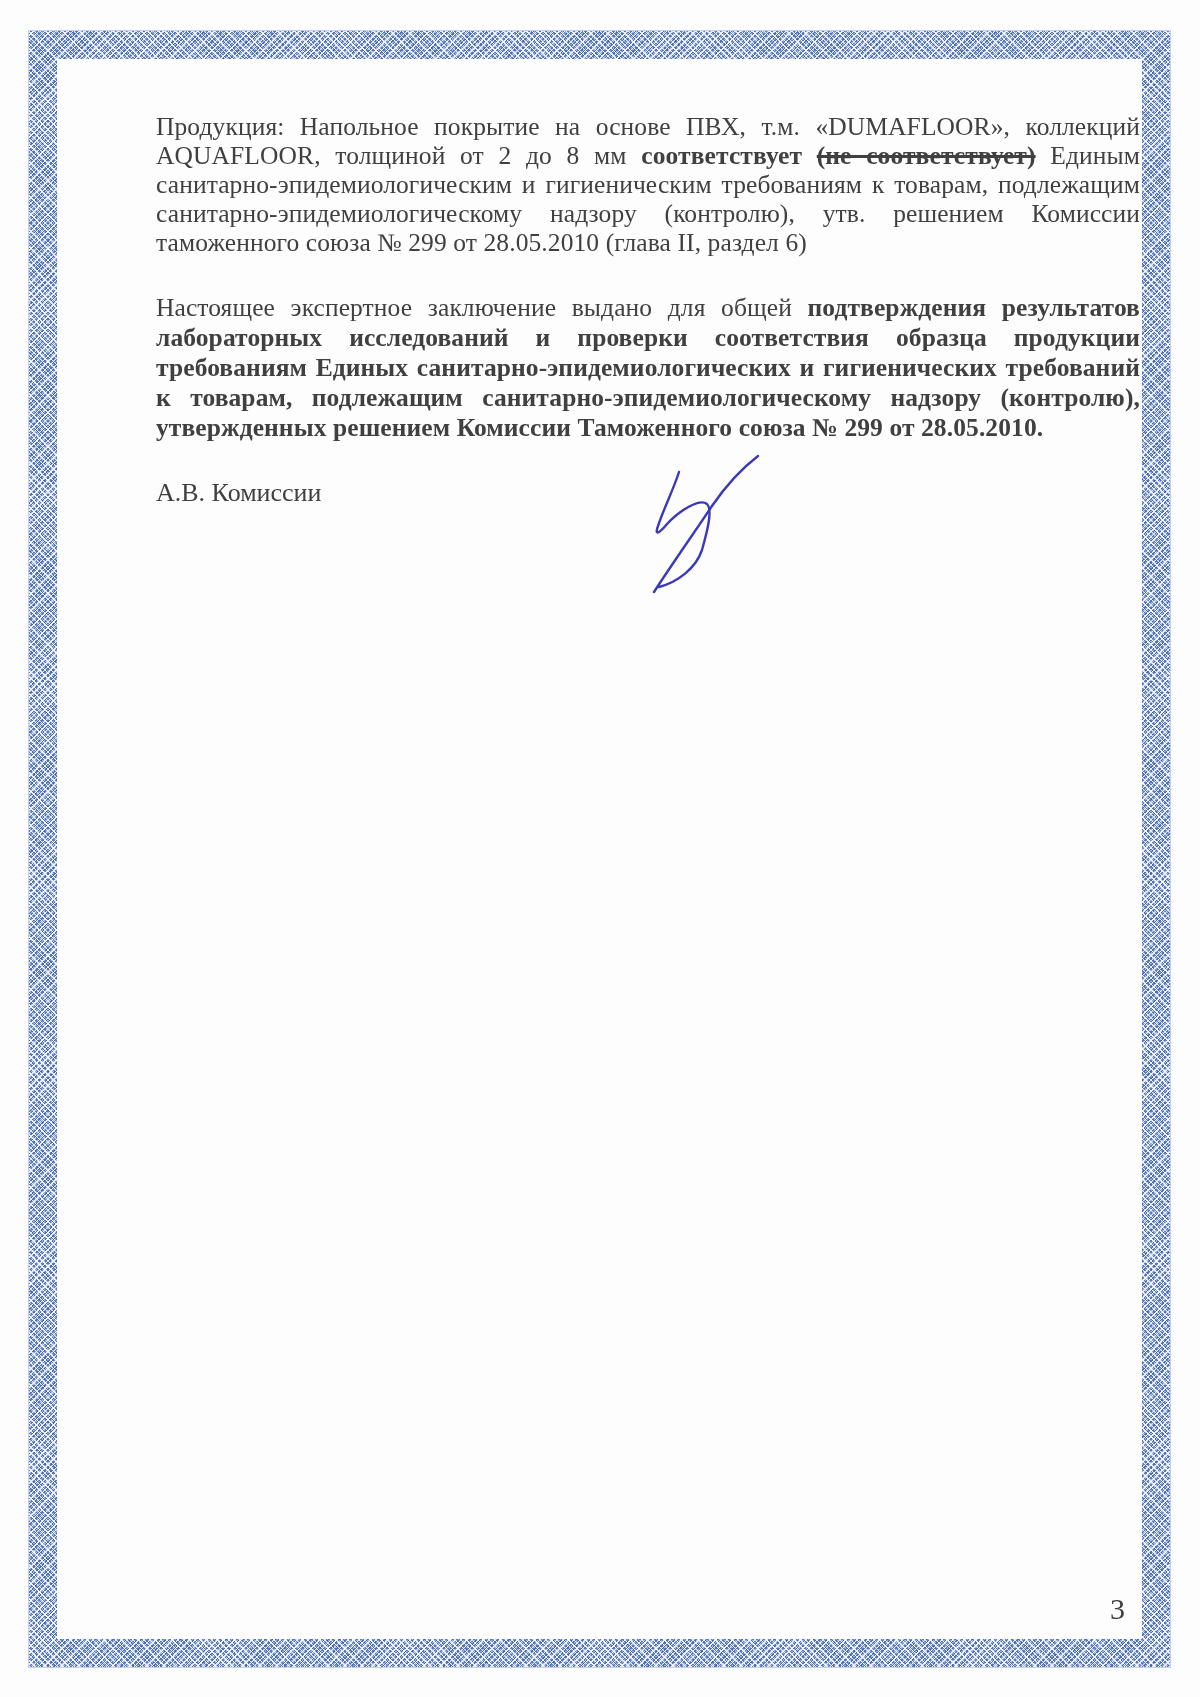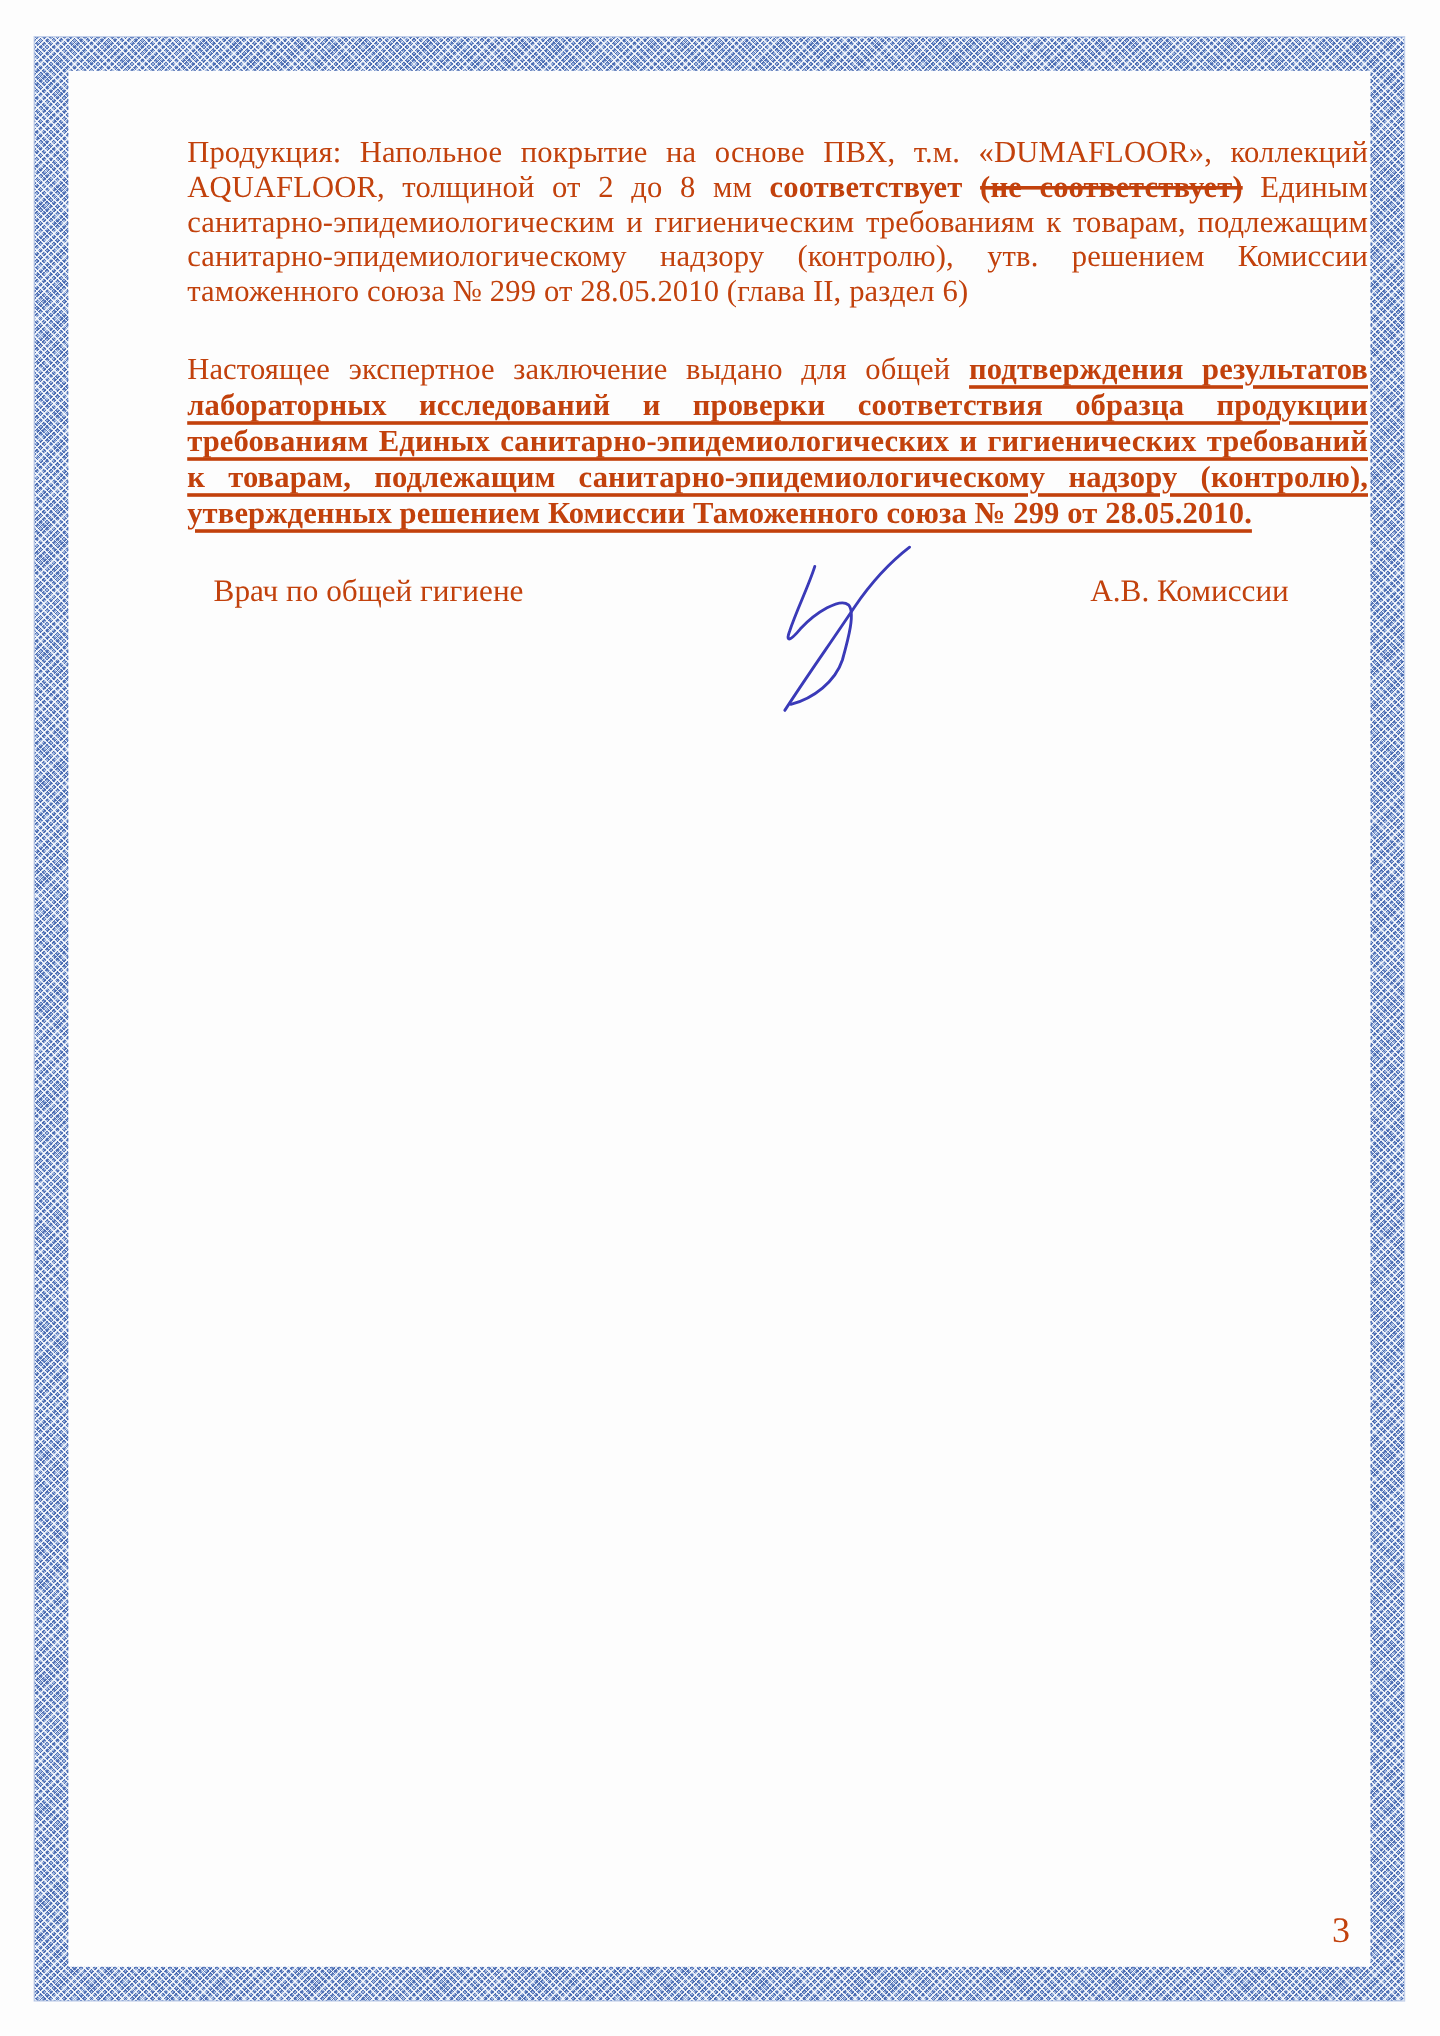--- a/index.html
+++ b/index.html
@@ -6,21 +6,21 @@
     margin: 0;
     padding: 0;
     background: #ffffff;
   }
   .page {
     position: relative;
     width: 1200px;
     height: 1697px;
     background: #fdfdfd;
     font-family: "Liberation Serif", "DejaVu Serif", serif;
-    color: #c2410c;
+    color: #404040;
     overflow: hidden;
   }
   
   .frame {
     position: absolute;
     left: 29px;
     top: 31px;
     width: 1141px;
     height: 1636px;
     background-color: #9db4dd;
@@ -57,21 +57,20 @@
     line-height: 30px;
   }
   .bold { font-weight: bold; }
   .struck {
     font-weight: bold;
     text-decoration: line-through;
     text-decoration-thickness: 2.5px;
   }
   .emph {
     font-weight: bold;
-    text-decoration: underline;
     text-decoration-thickness: 2.5px;
     text-underline-offset: 5px;
   }
   .sig-row {
     position: absolute;
     left: 156px;
     top: 478px;
     width: 986px;
     display: flex;
     justify-content: space-between;
@@ -112,21 +111,20 @@
       <span>Единым санитарно-эпидемиологическим и гигиеническим требованиям к товарам, подлежащим санитарно-эпидемиологическому надзору (контролю), утв. решением Комиссии таможенного союза № 299 от 28.05.2010 (глава II, раздел 6)</span>
     </p>
 
     <p class="para second">
       <span>Настоящее экспертное заключение выдано для общей</span>
       <span class="emph">подтверждения результатов лабораторных исследований и проверки соответствия образца продукции требованиям Единых санитарно-эпидемиологических и гигиенических требований к товарам, подлежащим санитарно-эпидемиологическому надзору (контролю), утвержденных решением Комиссии Таможенного союза № 299 от 28.05.2010.</span>
     </p>
   </div>
 
   <div class="sig-row">
-    <span class="sig-role">Врач по общей гигиене</span>
     <span class="sig-name">А.В. Комиссии</span>
   </div>
 
   <svg class="sig-mark" viewBox="0 0 130 155" xmlns="http://www.w3.org/2000/svg">
     <path d="M 39 24 C 34 40 24 60 18 78 C 15 86 17 88 27 76
              C 40 62 60 50 67 56 C 73 62 67 84 62 102
              C 56 120 38 134 19 139" fill="none" stroke="#3a3ab8" stroke-width="2.4" stroke-linecap="round" stroke-linejoin="round"></path>
     <path d="M 14 144 C 32 116 52 88 72 58 C 87 36 105 18 118 8" fill="none" stroke="#3a3ab8" stroke-width="2.4" stroke-linecap="round" stroke-linejoin="round"></path>
   </svg>
 

